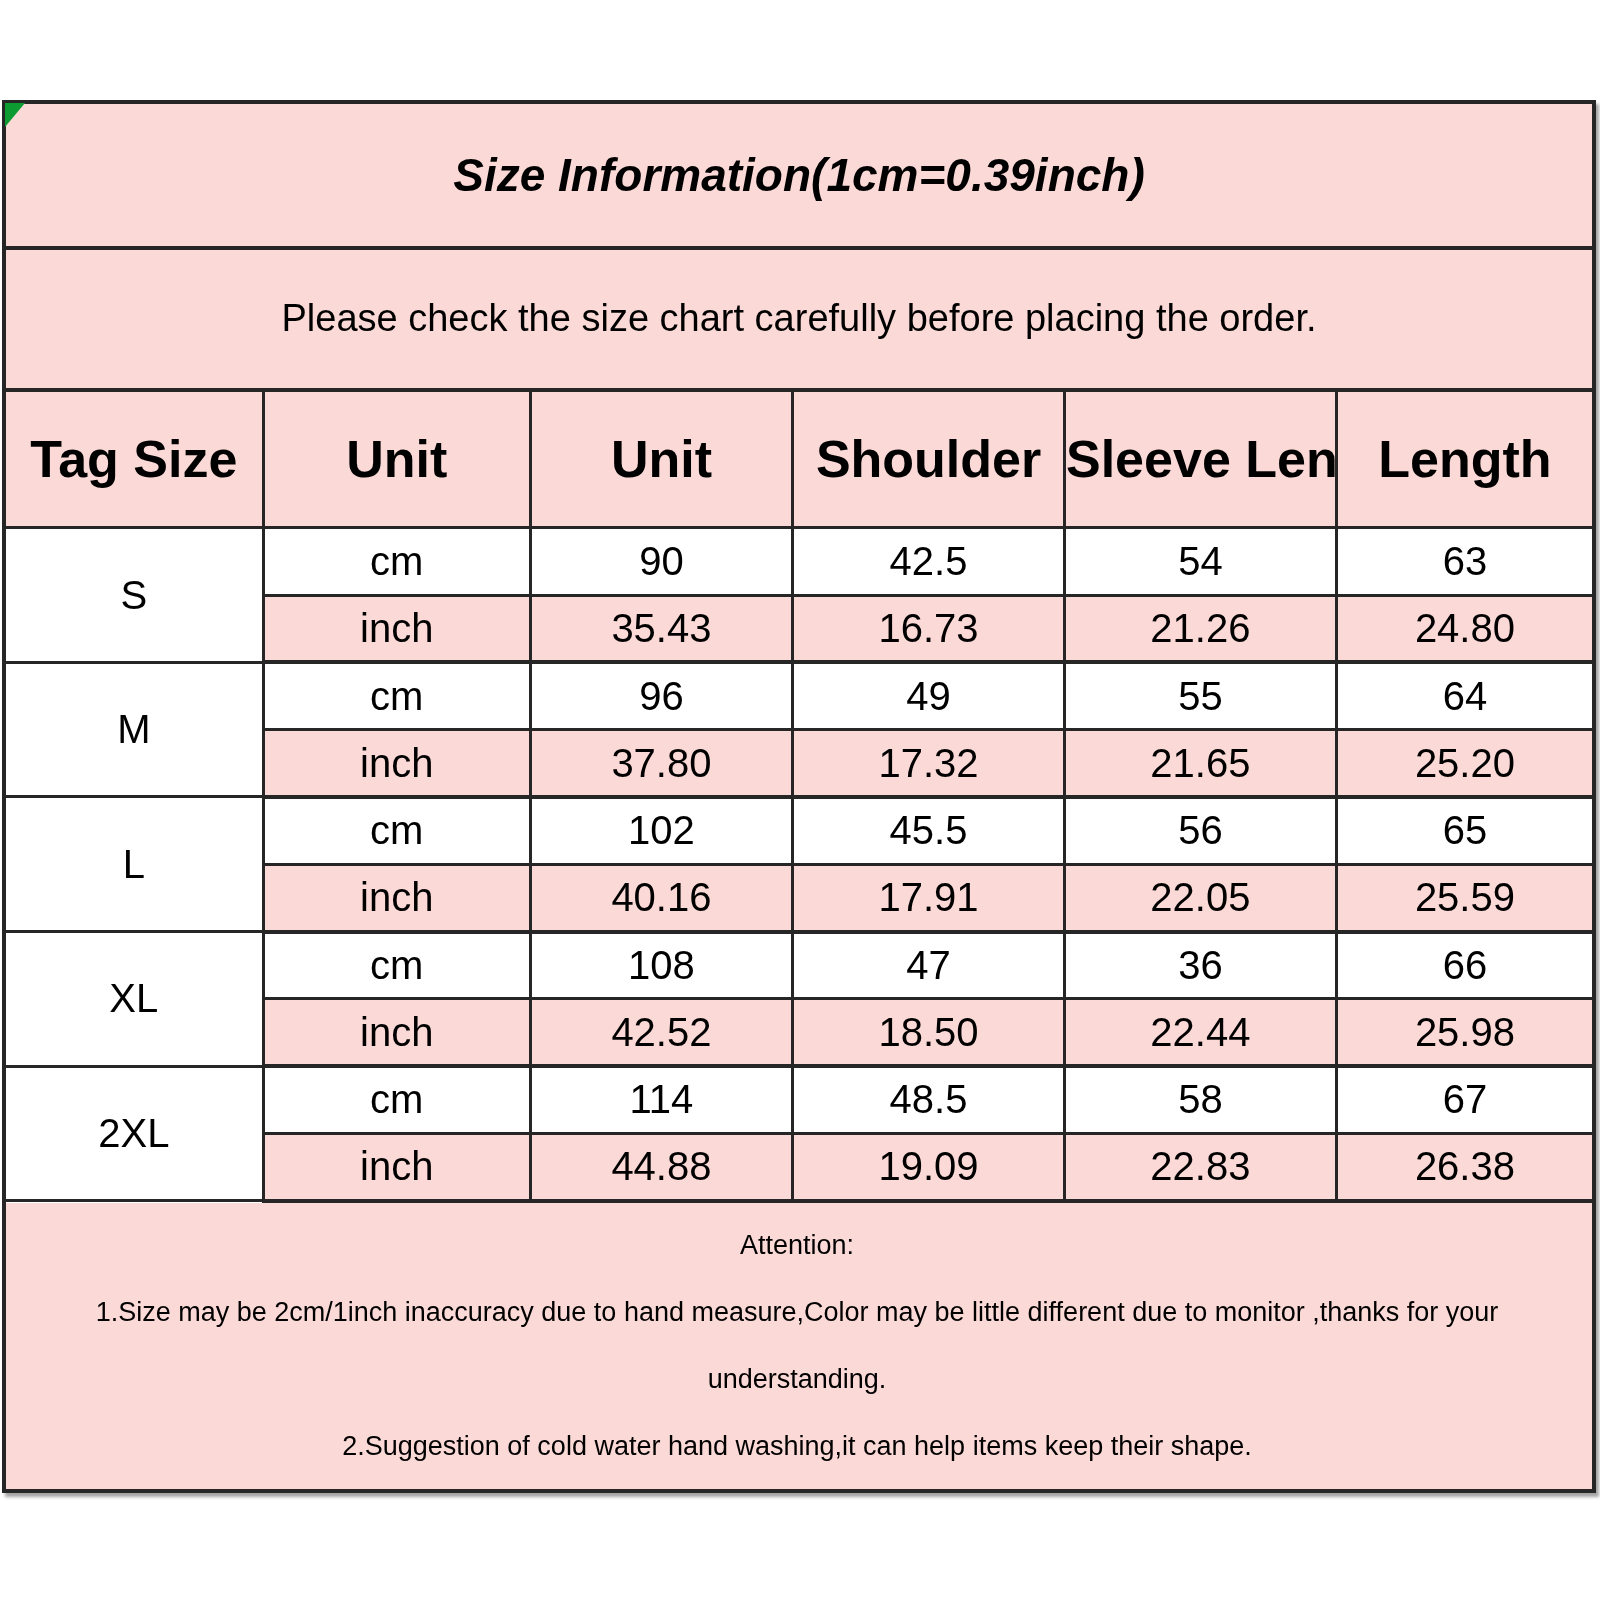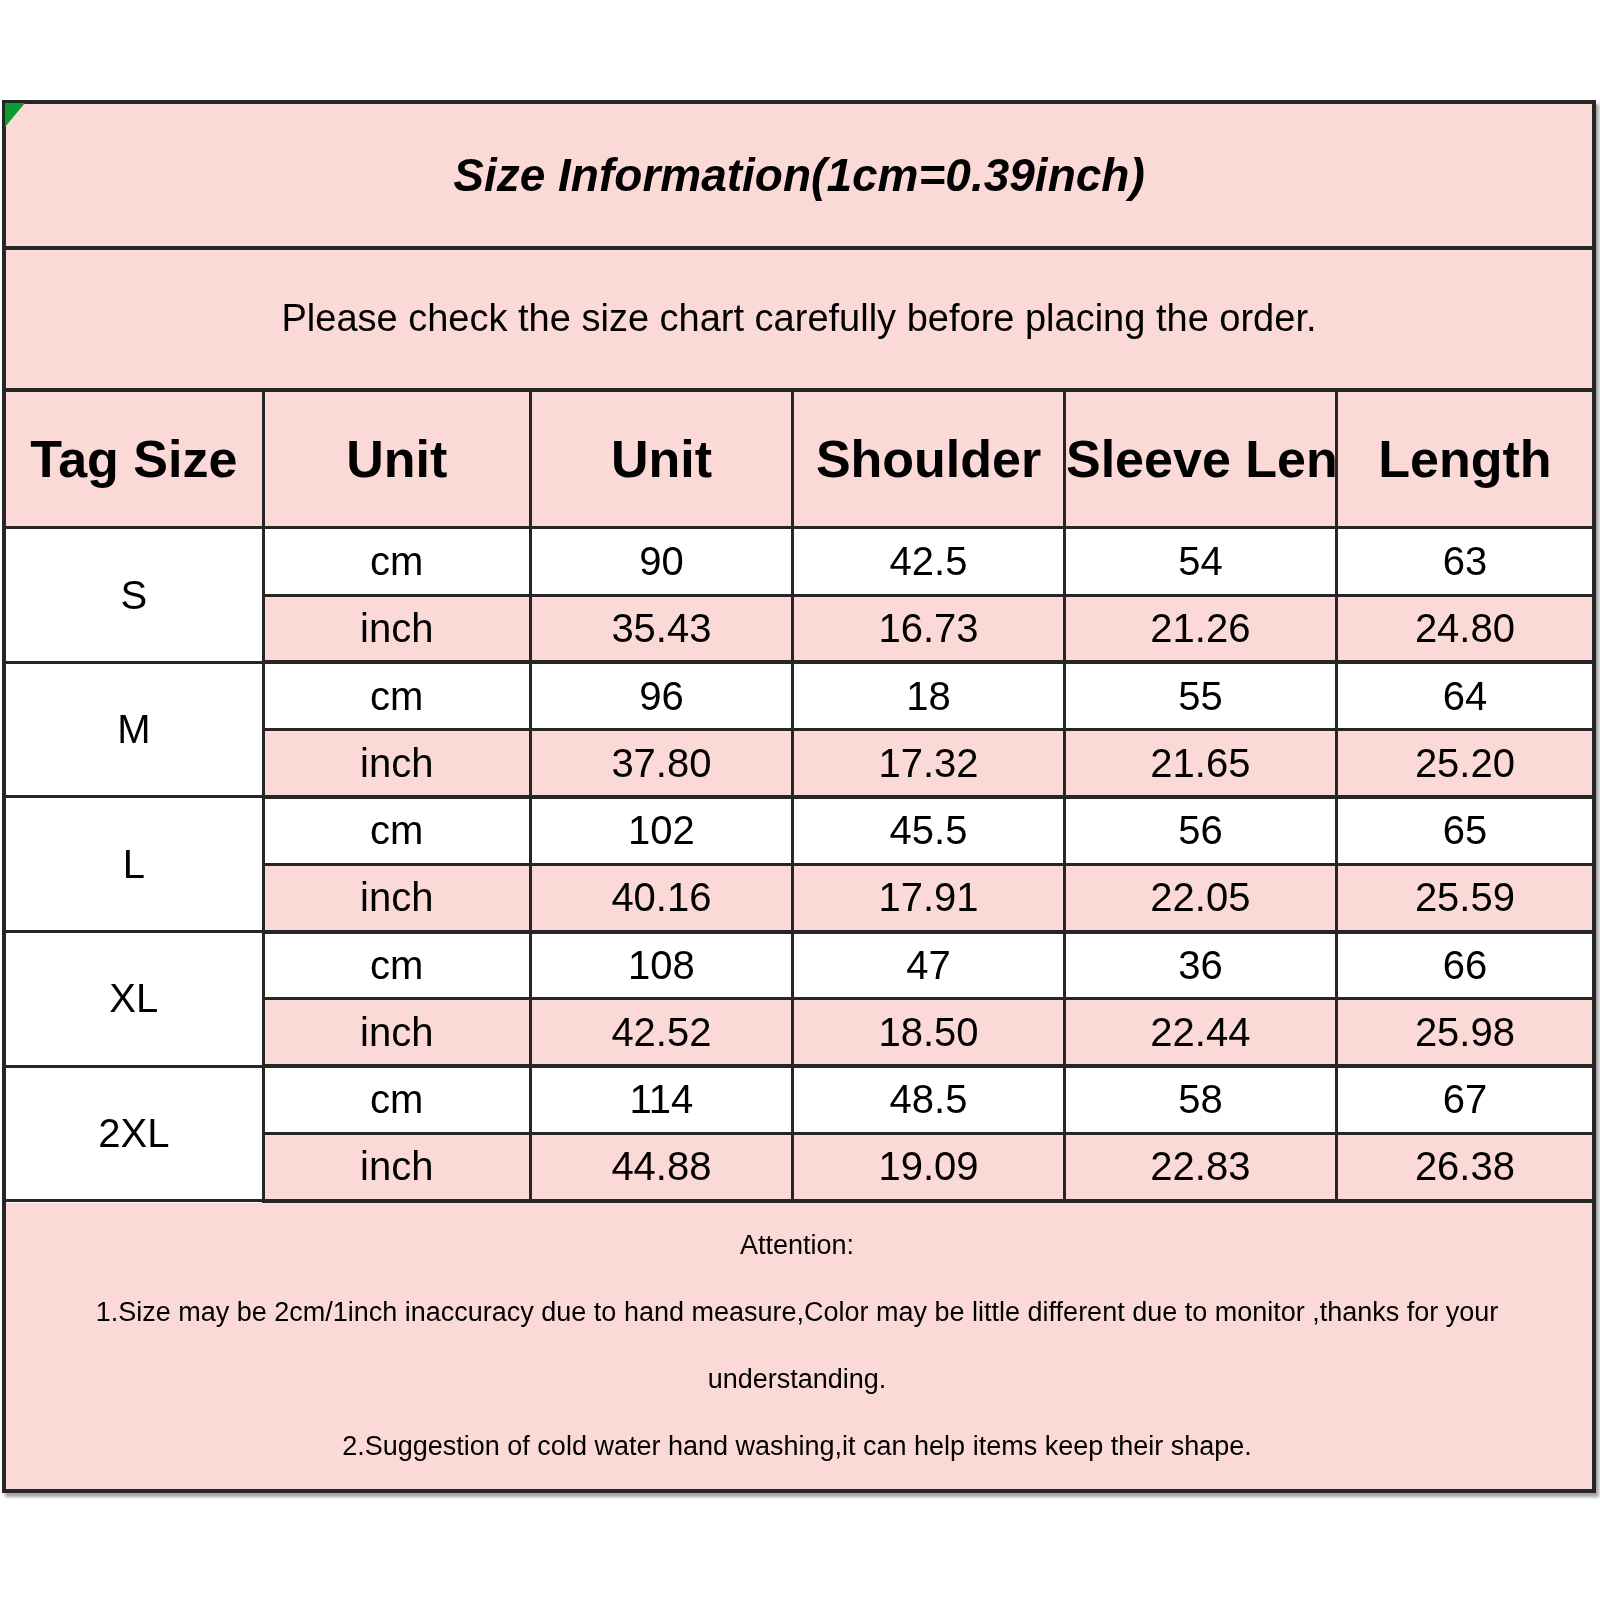--- a/index.html
+++ b/index.html
@@ -108,21 +108,21 @@
           <td>inch</td>
           <td>35.43</td>
           <td>16.73</td>
           <td>21.26</td>
           <td>24.80</td>
         </tr>
         <tr class="cm-row">
           <td class="tag-cell" rowspan="2">M</td>
           <td>cm</td>
           <td>96</td>
-          <td>18</td>
+          <td>49</td>
           <td>55</td>
           <td>64</td>
         </tr>
         <tr class="inch-row">
           <td>inch</td>
           <td>37.80</td>
           <td>17.32</td>
           <td>21.65</td>
           <td>25.20</td>
         </tr>

